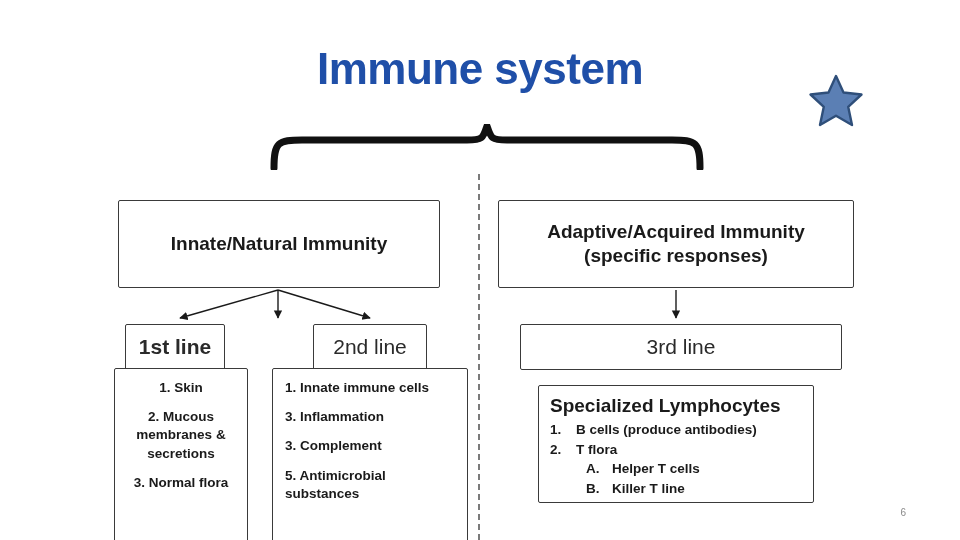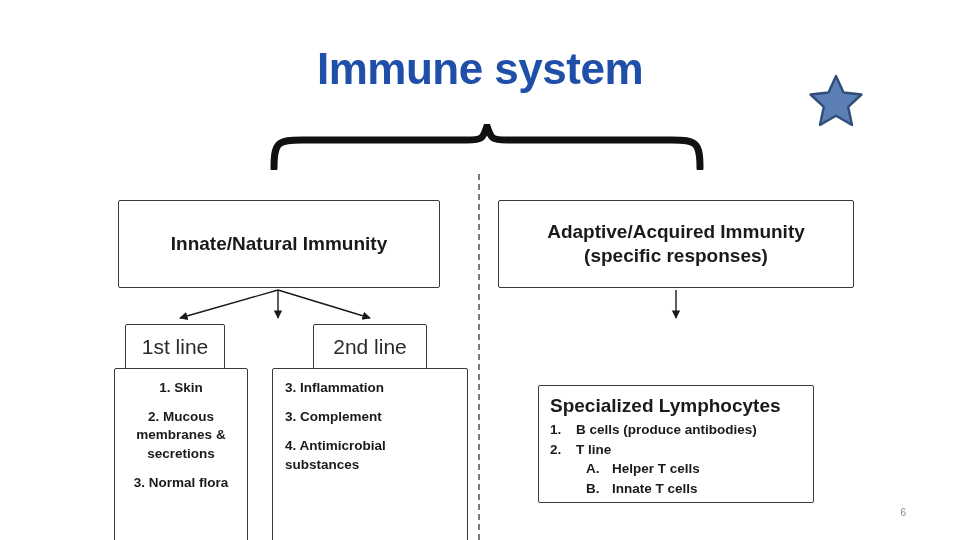--- a/index.html
+++ b/index.html
@@ -76,21 +76,21 @@
     font-weight:bold;
     color:#1a1a1a;
     line-height:1.35;
   }
   .list .li{margin-bottom:11px;}
   .list .li:last-child{margin-bottom:0;}
 
   
   #innate-header{left:118px;top:172px;width:322px;height:88px;}
   #adaptive-header{left:498px;top:172px;width:356px;height:88px;}
-  #first-line{left:125px;top:296px;width:100px;height:46px;}
+  #first-line{left:125px;top:296px;width:100px;height:46px;font-weight:bold;}
   #second-line{left:313px;top:296px;width:114px;height:46px;text-align:center;}
   #third-line{left:520px;top:296px;width:322px;height:46px;}
   #innate-first-list{left:114px;top:340px;width:134px;height:182px;text-align:center;}
   #innate-second-list{left:272px;top:340px;width:196px;height:182px;}
   #lymphocyte-box{left:538px;top:357px;width:276px;height:118px;}
 
   
   .lymph-title{font-size:19px;font-weight:bold;color:#1a1a1a;margin-bottom:3px;}
   .lymph-row{display:flex;font-size:13.5px;font-weight:bold;color:#1a1a1a;line-height:1.45;}
   .lymph-row .num{width:26px;flex:0 0 26px;}
@@ -153,49 +153,53 @@
       <div>(specific responses)</div>
     </div>
   </div>
 
   <div class="box line-box" id="first-line">
     <span>1st line</span>
   </div>
   <div class="box line-box" id="second-line">
     <span>2nd line</span>
   </div>
+  <div class="box line-box" id="third-line">
+    <span>3rd line</span>
+  </div>
 
   <div class="box list" id="innate-first-list">
     <div class="li">1. Skin</div>
     <div class="li">2. Mucous membranes &amp; secretions</div>
     <div class="li">3. Normal flora</div>
   </div>
 
   <div class="box list" id="innate-second-list">
+    <div class="li">1. Innate immune cells</div>
     <div class="li">3. Inflammation</div>
     <div class="li">3. Complement</div>
-    <div class="li">4. Antimicrobial substances</div>
+    <div class="li">5. Antimicrobial substances</div>
   </div>
 
   <div class="box" id="lymphocyte-box">
     <div style="padding:9px 11px;">
       <div class="lymph-title">Specialized Lymphocytes</div>
       <div class="lymph-row">
         <span class="num">1.</span>
         <span>B cells (produce antibodies)</span>
       </div>
       <div class="lymph-row">
         <span class="num">2.</span>
-        <span>T line</span>
+        <span>T flora</span>
       </div>
       <div class="lymph-sub">
         <span class="num">A.</span>
         <span>Helper T cells</span>
       </div>
       <div class="lymph-sub">
         <span class="num">B.</span>
-        <span>Innate T cells</span>
+        <span>Killer T line</span>
       </div>
     </div>
   </div>
 
   <div class="pagenum">6</div>
 </div>
 
 </body></html>

